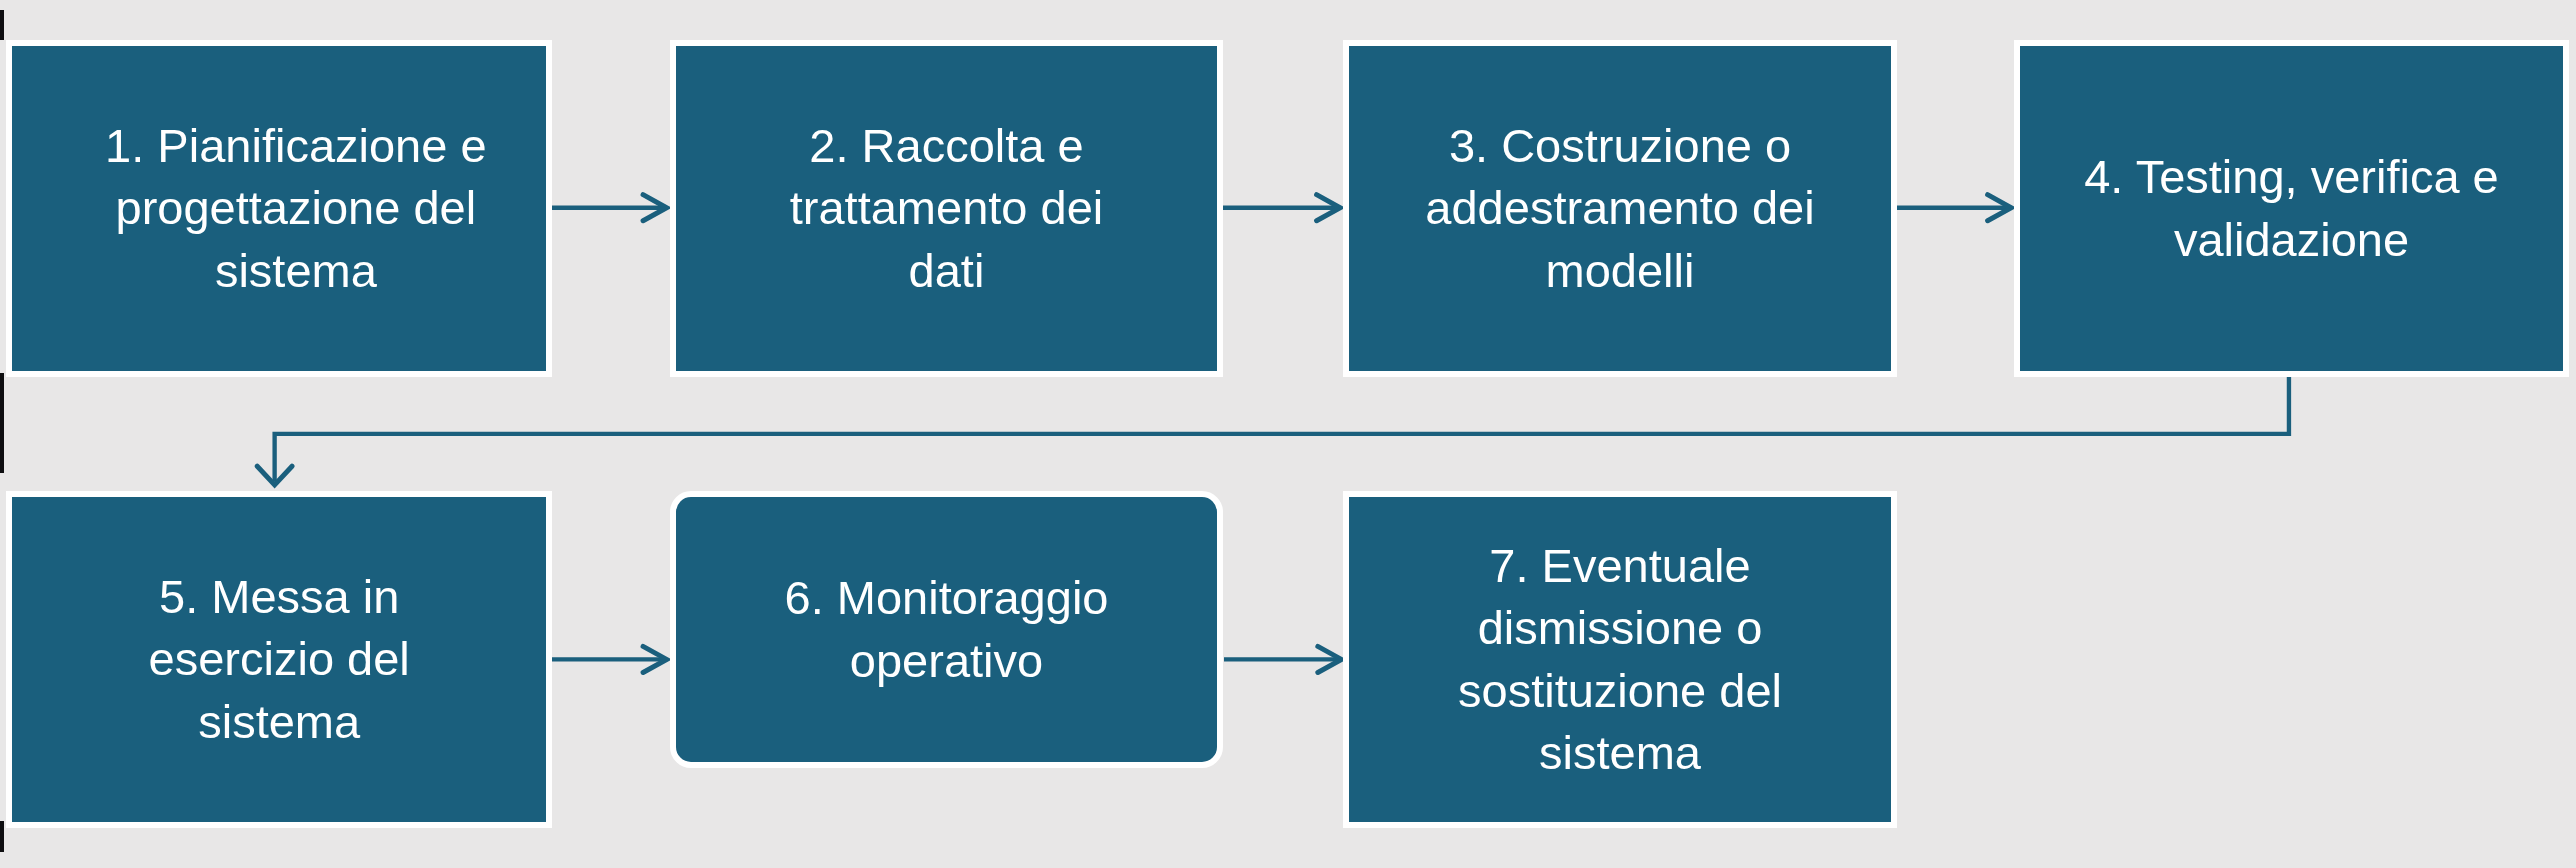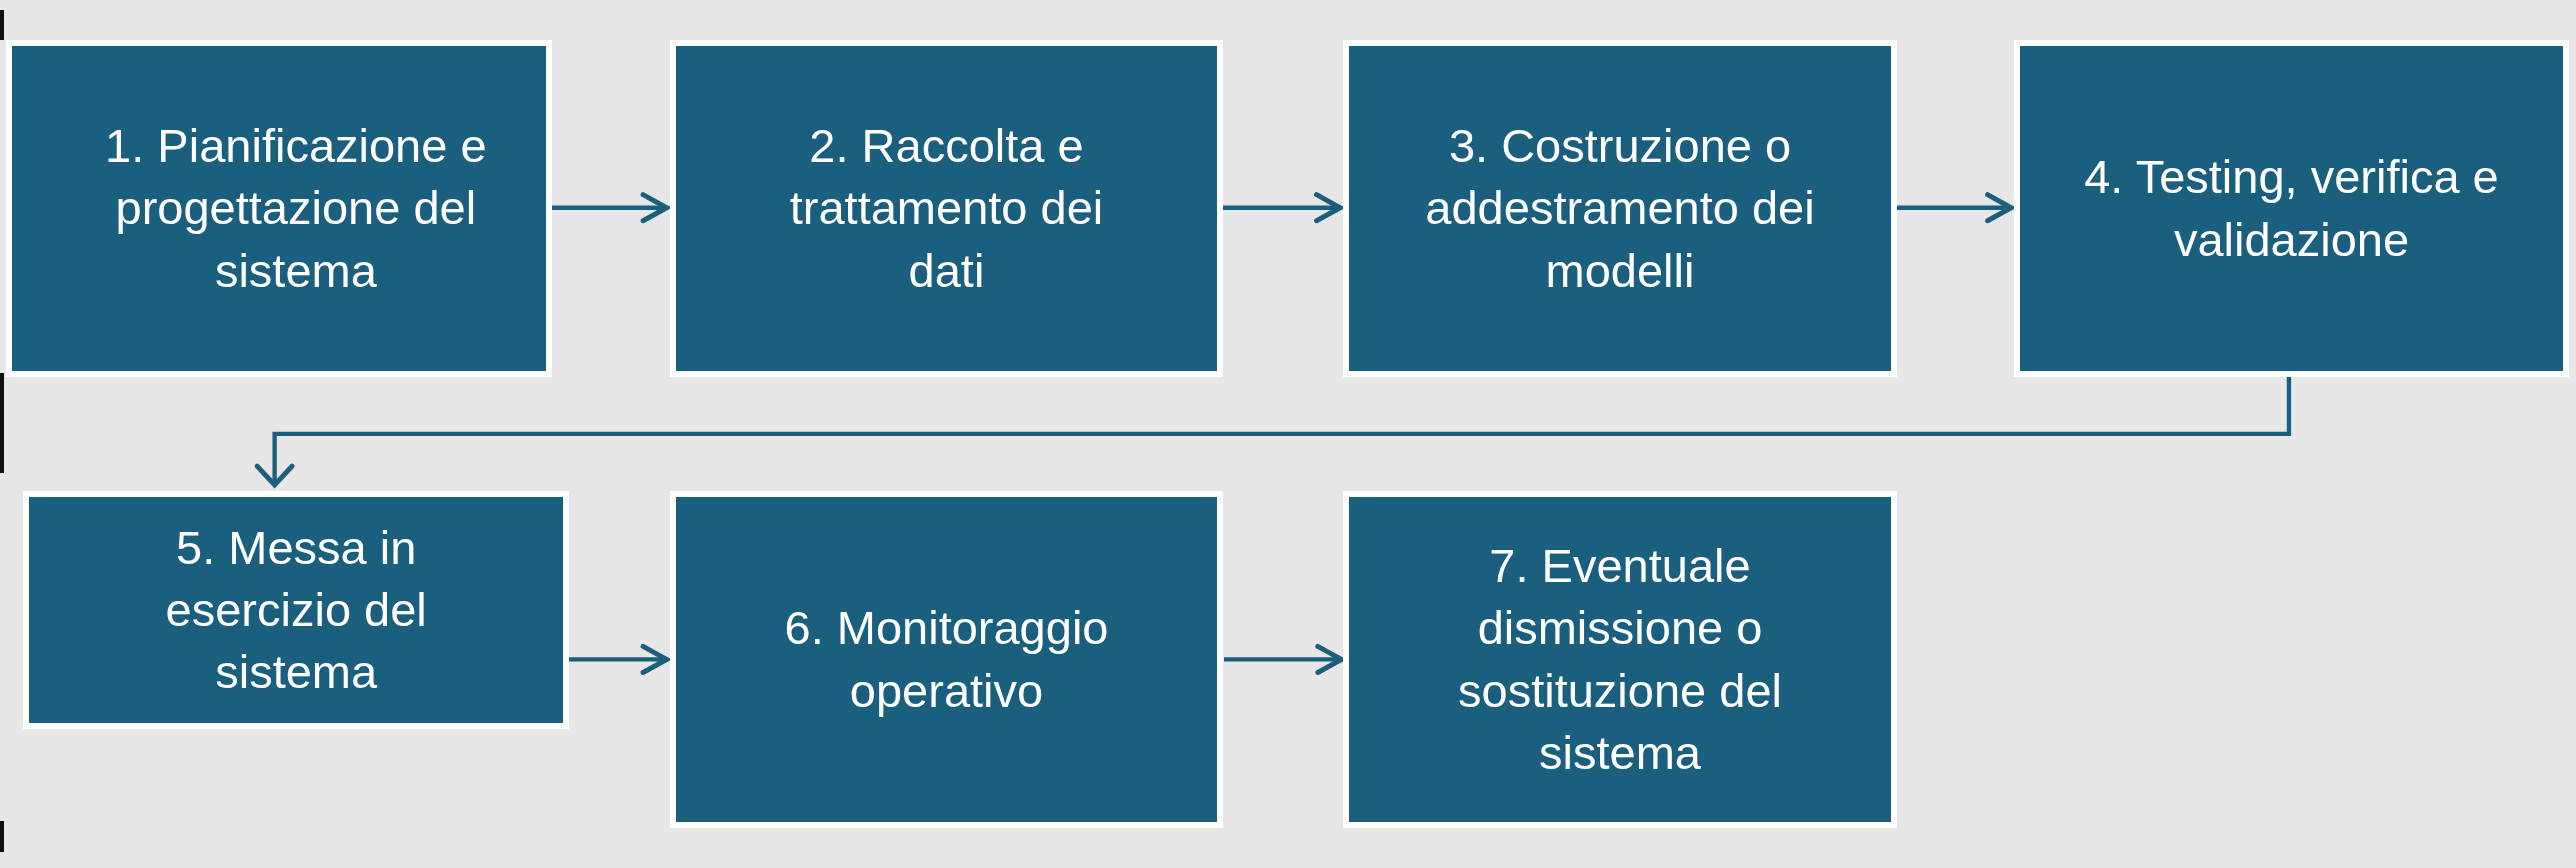--- a/index.html
+++ b/index.html
@@ -56,22 +56,22 @@
     text-align: center;
     font-size: 47px;
     line-height: 1.32;
     white-space: pre-line;
     padding: 0 3.7px;
   }
   .b1 { left: 6.2px;   top: 40px;  width: 546px; height: 337px; padding-left: 37px; }
   .b2 { left: 670px; top: 40px;  width: 553px; height: 337px; }
   .b3 { left: 1343px; top: 40px;  width: 554px; height: 337px; }
   .b4 { left: 2014px; top: 40px;  width: 555px; height: 337px; }
-  .b5 { left: 6.2px;   top: 491px; width: 546px; height: 238px; margin-left: 17px; }
-  .b6 { left: 670px; top: 491px; width: 553px; height: 337px; }
+  .b5 { left: 6.2px;   top: 491px; width: 546px; height: 337px; }
+  .b6 { left: 670px; top: 491px; width: 553px; height: 277px; border-radius: 21px; }
   .b7 { left: 1343px; top: 491px; width: 554px; height: 337px; align-items: center; }
 </style>
 </head>
 <body>
 
 <div class="canvas">
 
   <div class="sliver sv1"></div>
   <div class="sliver sv2"></div>
   <div class="sliver sv3"></div>

